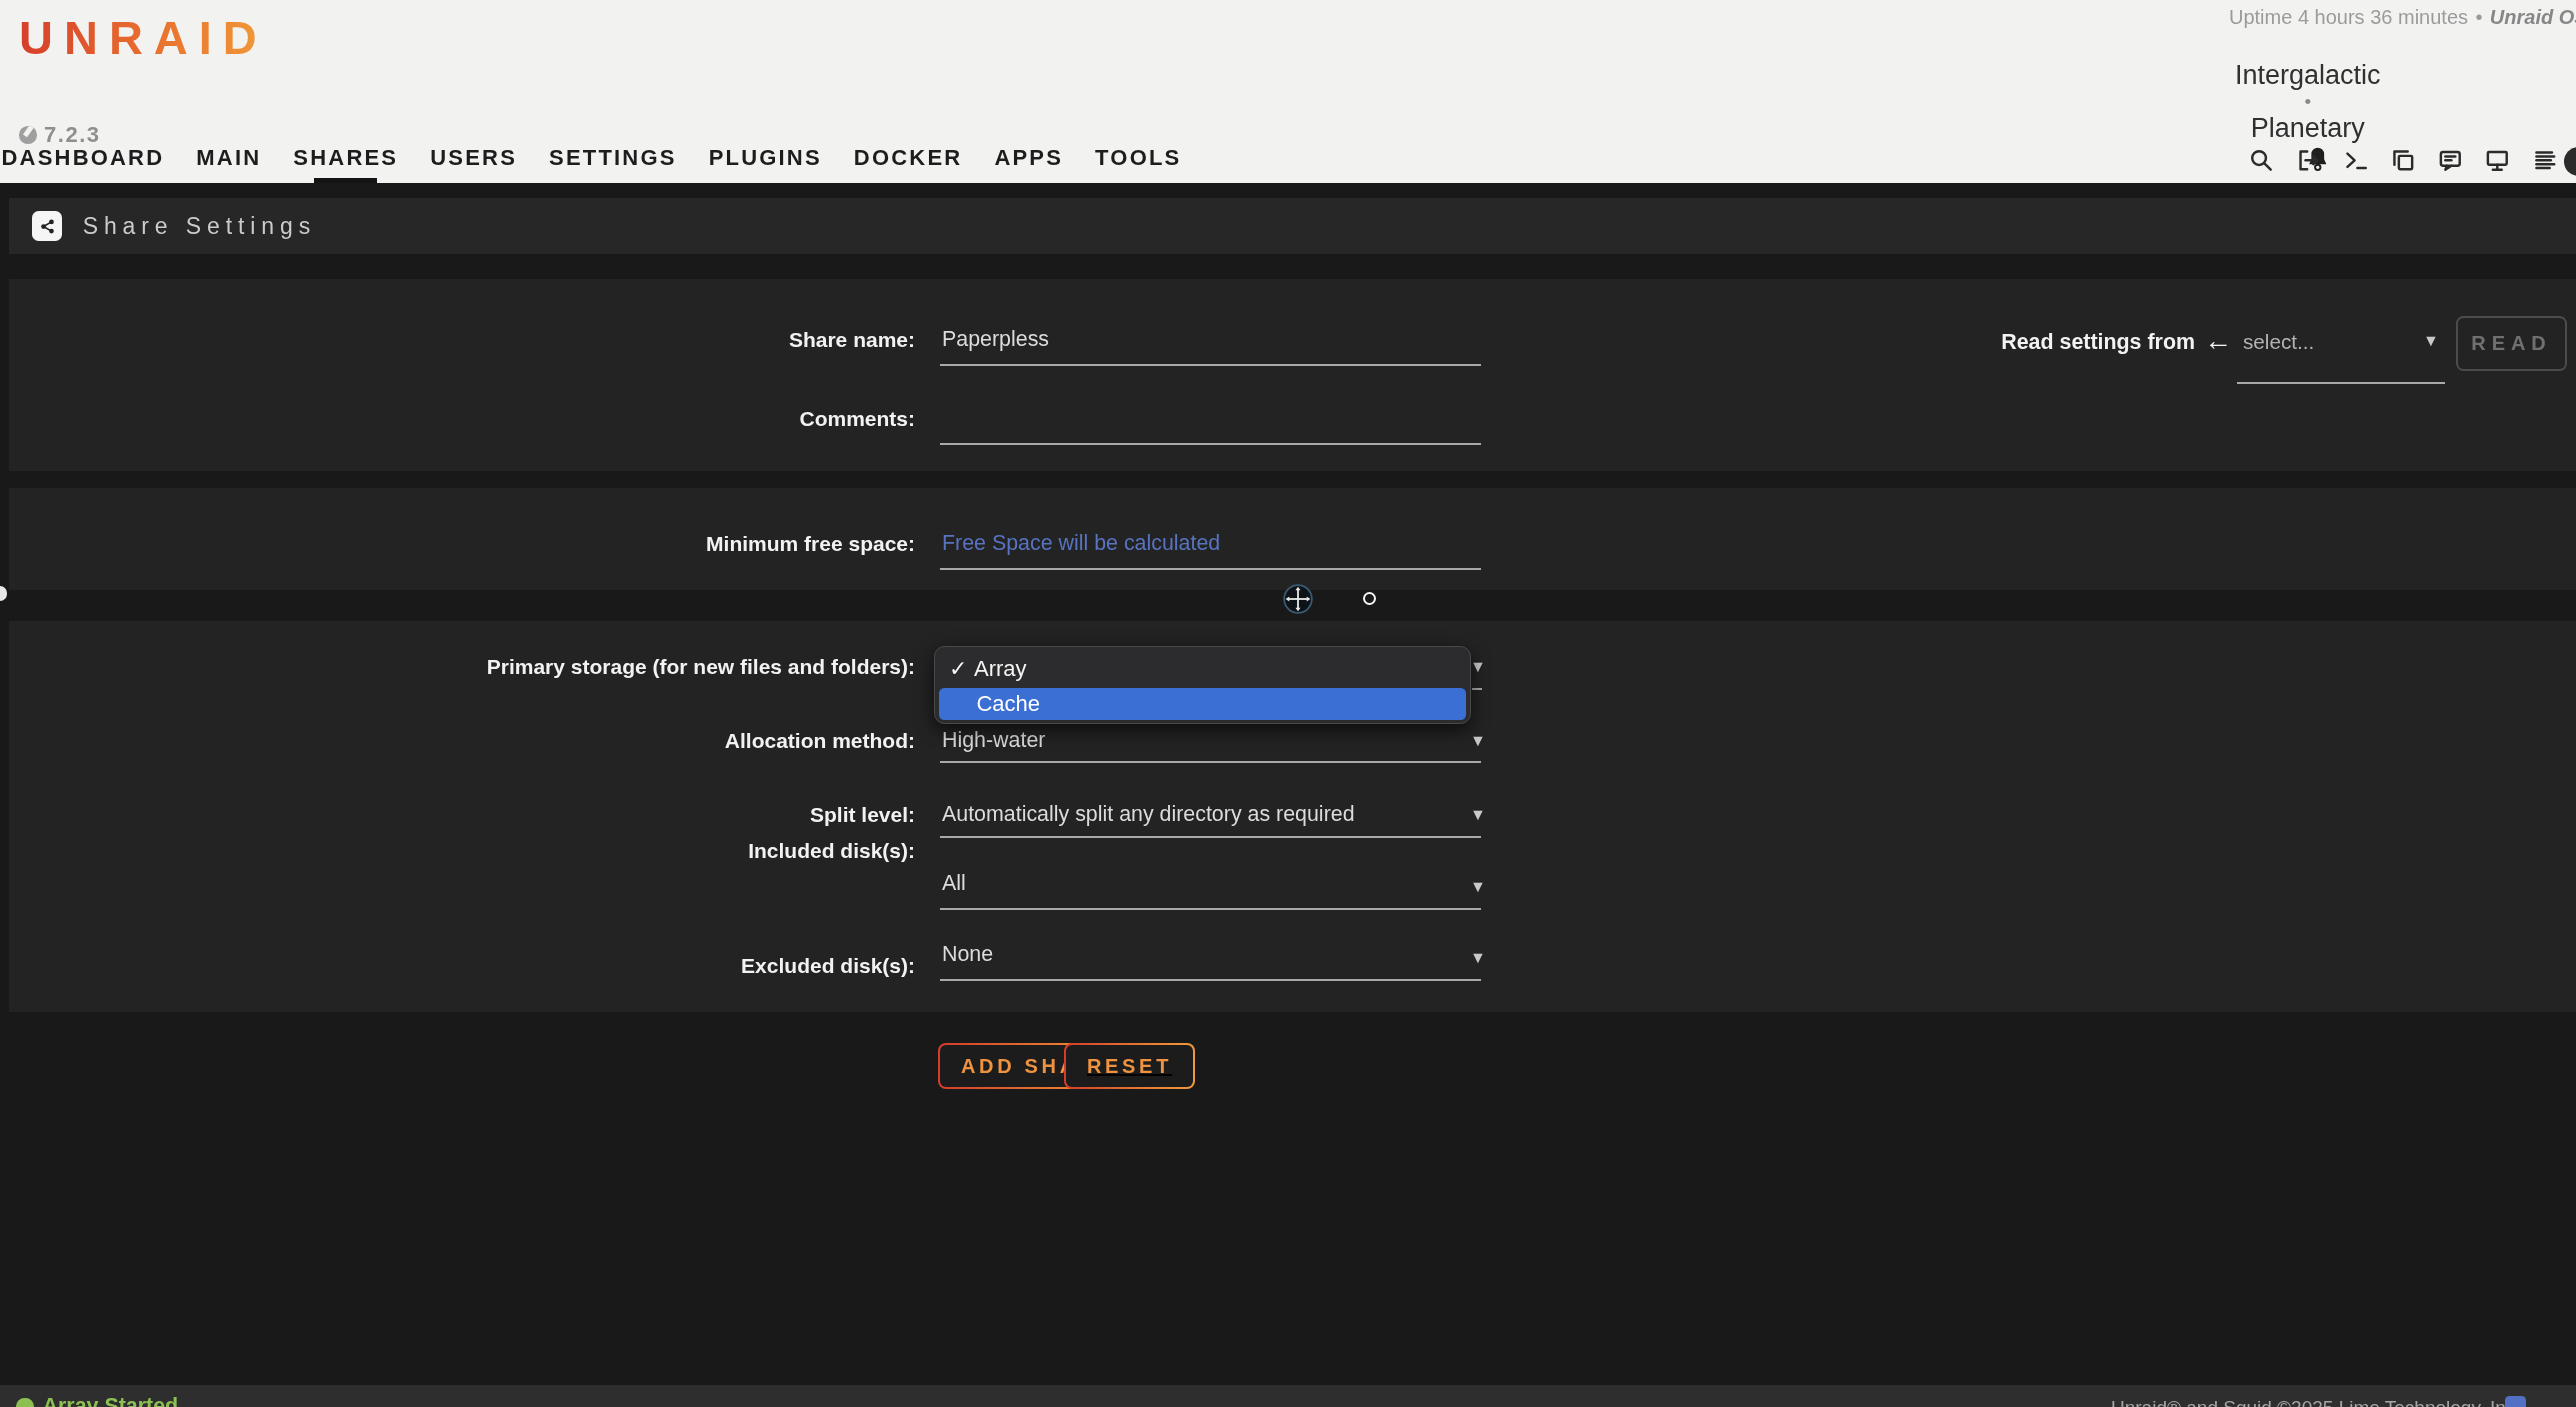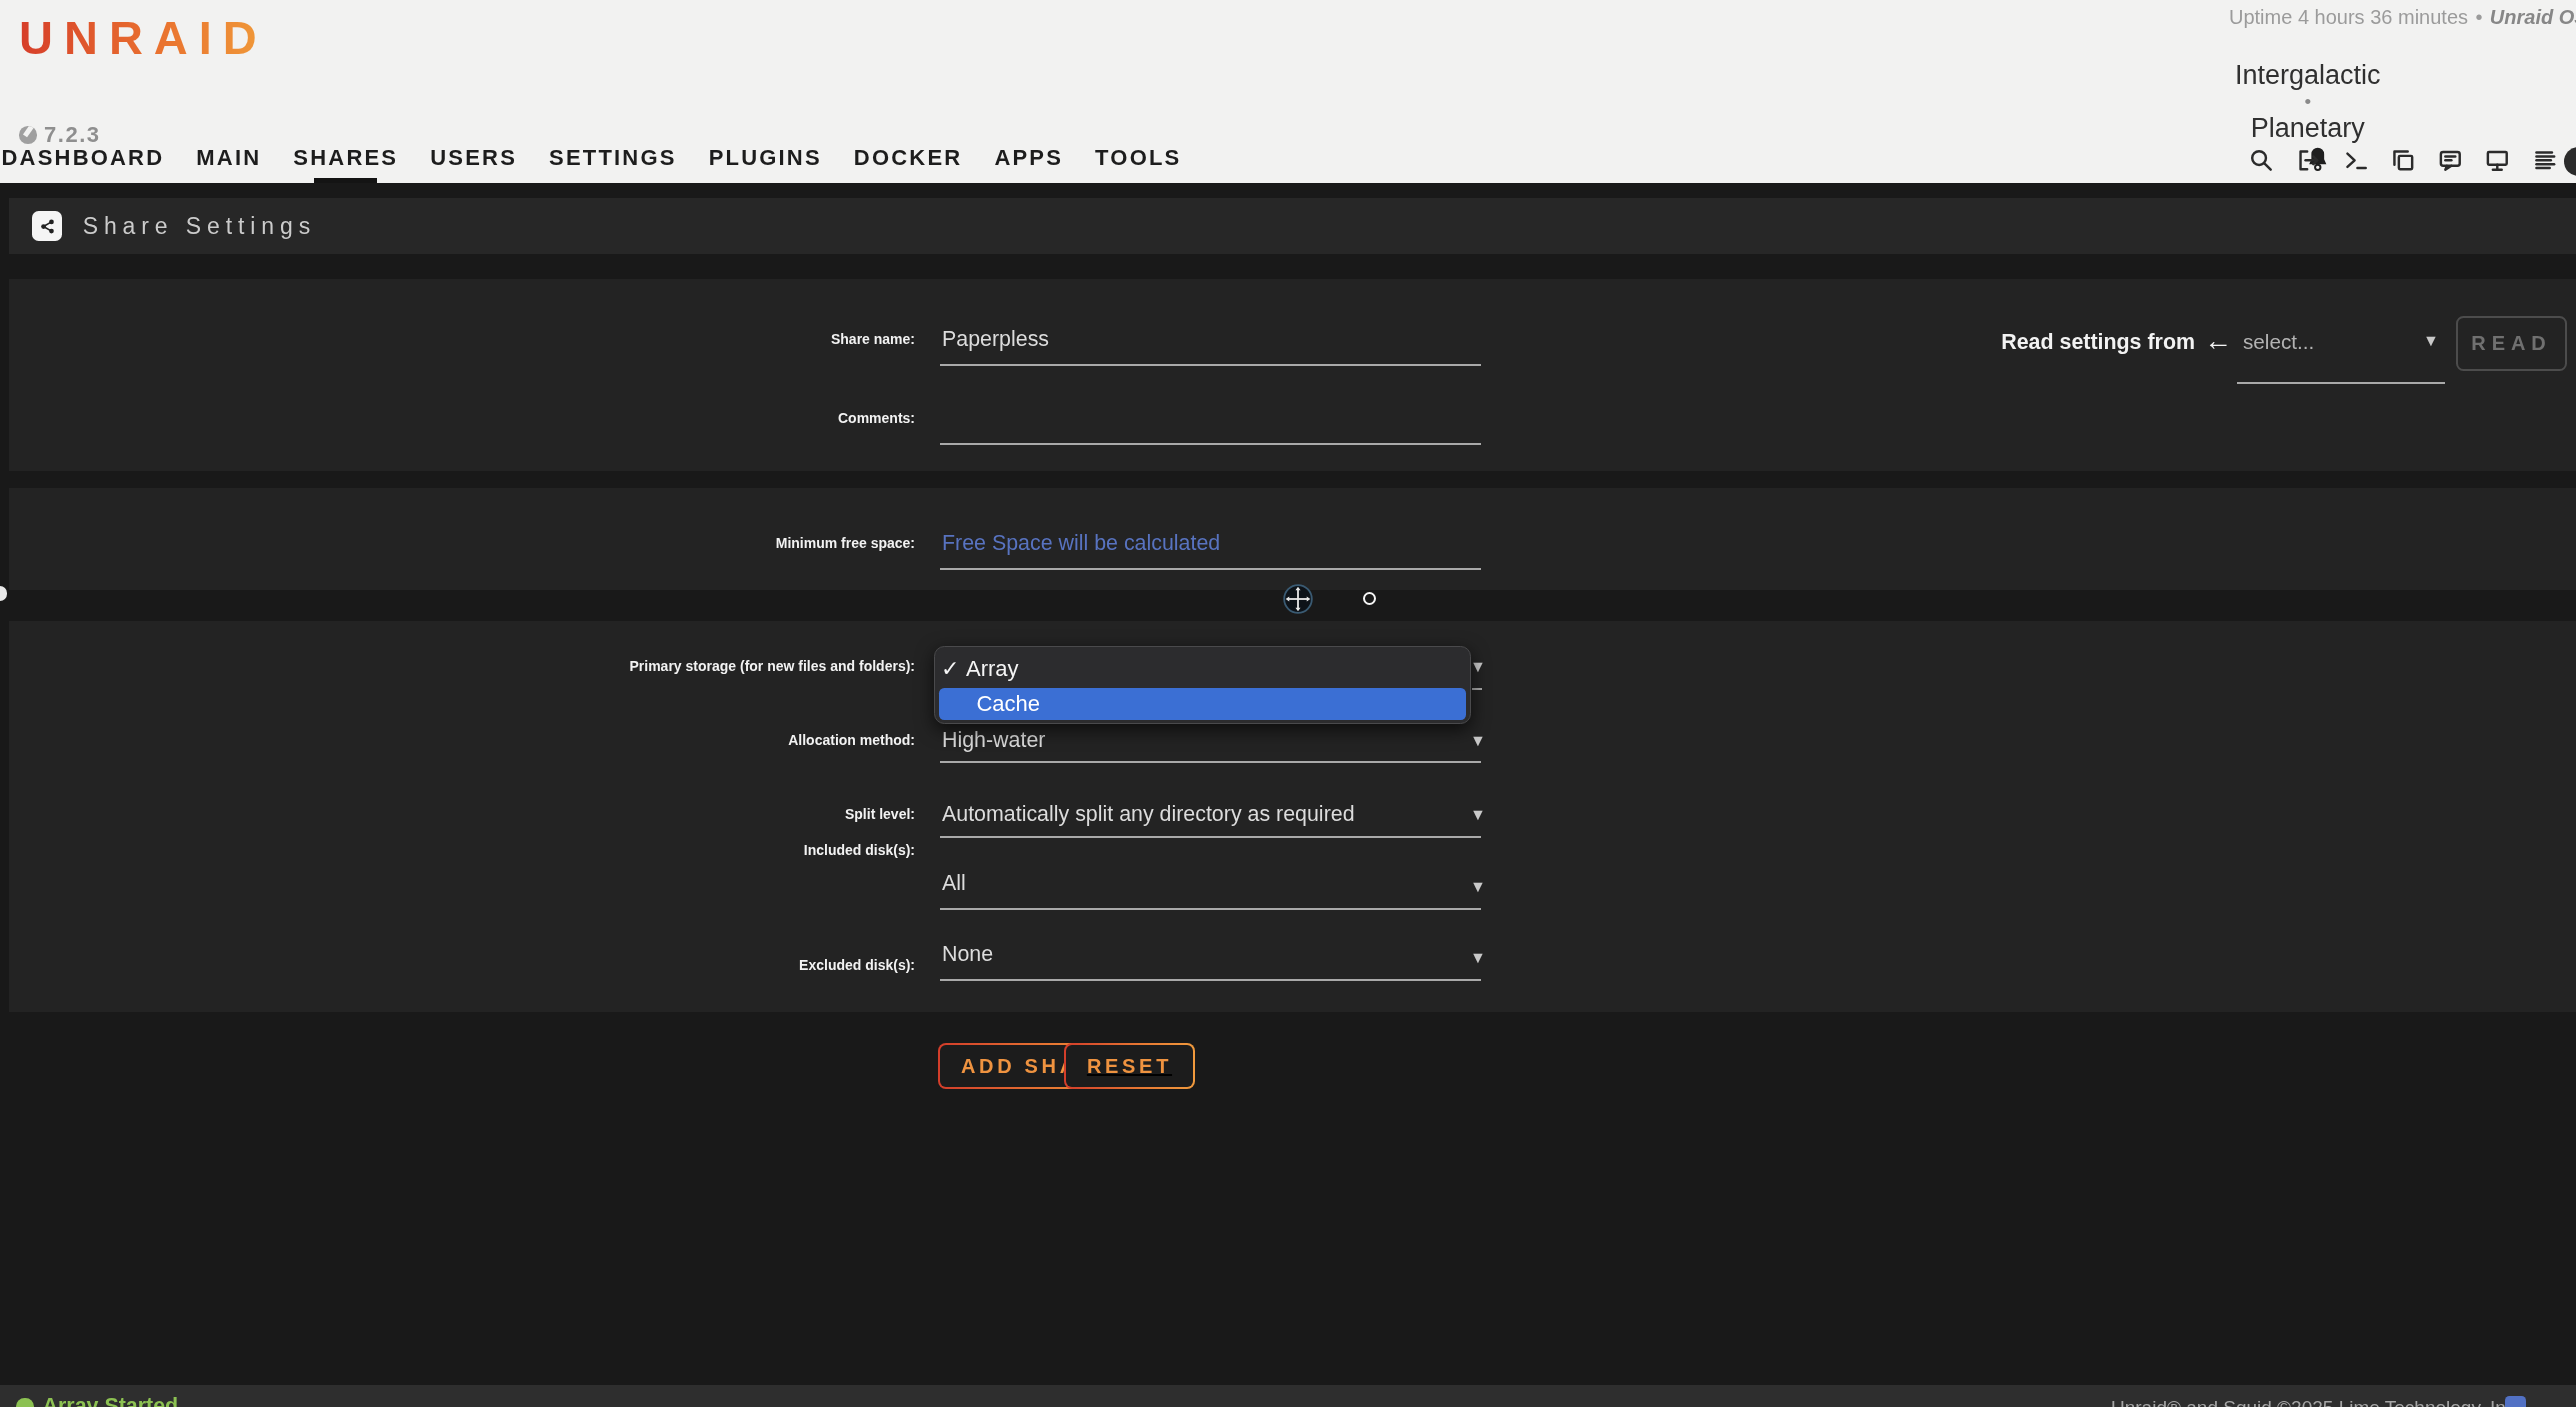--- a/index.html
+++ b/index.html
@@ -37,31 +37,31 @@
   .titlebar-icon { width:29.5px; height:29.5px; margin-left:23.6px; background:#f5f5f5; border-radius:6.6px; display:flex; align-items:center; justify-content:center; }
   .titlebar-icon svg { width:19px; height:19px; }
   .titlebar-text { margin-left:20.7px; font-size:23px; color:#cbcbcb; letter-spacing:5.9px; }
 
   .panel { position:absolute; left:8.9px; width:2567px; background:#232323; }
   .panel.p1 { top:279px; height:192px; }
   .panel.p2 { top:488px; height:102px; }
   .panel.p3 { top:621px; height:391px; }
 
   .flabel { position:absolute; left:0; width:915px; height:29.5px; line-height:29.5px; text-align:right;
-            font-size:14px; font-weight:700; color:#f2f2f2; }
+            font-size:21px; font-weight:700; color:#f2f2f2; }
   .fvalue { position:absolute; left:942px; width:531px; height:29.5px; line-height:29.5px;
             font-size:21.4px; color:#dcdcdc; white-space:nowrap; }
   .fvalue.placeholder { color:#5873c0; }
   .underline { position:absolute; left:940px; width:541px; height:1.5px; background:#a9a9a9; }
   .sel-arrow { position:absolute; left:1467px; width:22px; text-align:center; font-size:16px; color:#c9c9c9; height:22px; line-height:22px; }
 
   
   .dd-panel { position:absolute; left:934px; top:646px; width:537px; height:78px; background:#2c2c2e;
               border:1.5px solid #4a4a4c; border-radius:10.3px; box-shadow:0 5.9px 17.7px rgba(0,0,0,.65); z-index:5; }
-  .dd-row1 { position:absolute; left:0; top:5.9px; width:100%; height:32px; line-height:32px; color:#f5f5f5; font-size:22px; padding-left:6px; }
+  .dd-row1 { position:absolute; left:8px; top:5.9px; width:100%; height:32px; line-height:32px; color:#f5f5f5; font-size:22px; padding-left:6px; }
   .dd-check { display:inline-block; width:25px; }
   .dd-row2 { position:absolute; left:4.4px; right:4.4px; top:41px; height:32px; line-height:32px; border-radius:5.2px;
              background:#3b6fd4; color:#ffffff; font-size:22px; padding-left:37px; }
   .dd-underline-sliver { position:absolute; left:1472px; top:688px; width:10.3px; height:2.2px; background:#a9a9a9; }
 
   
   .rs-label { position:absolute; left:1888px; top:328px; width:307px; height:29.5px; line-height:29.5px; text-align:right;
               font-size:21.4px; font-weight:700; color:#f2f2f2; }
   .rs-arrow { position:absolute; left:2204px; top:325px; font-size:28px; font-weight:700; color:#f2f2f2; }
   .rs-select-value { position:absolute; left:2243px; top:330px; font-size:20.7px; color:#b3b3b3; }

